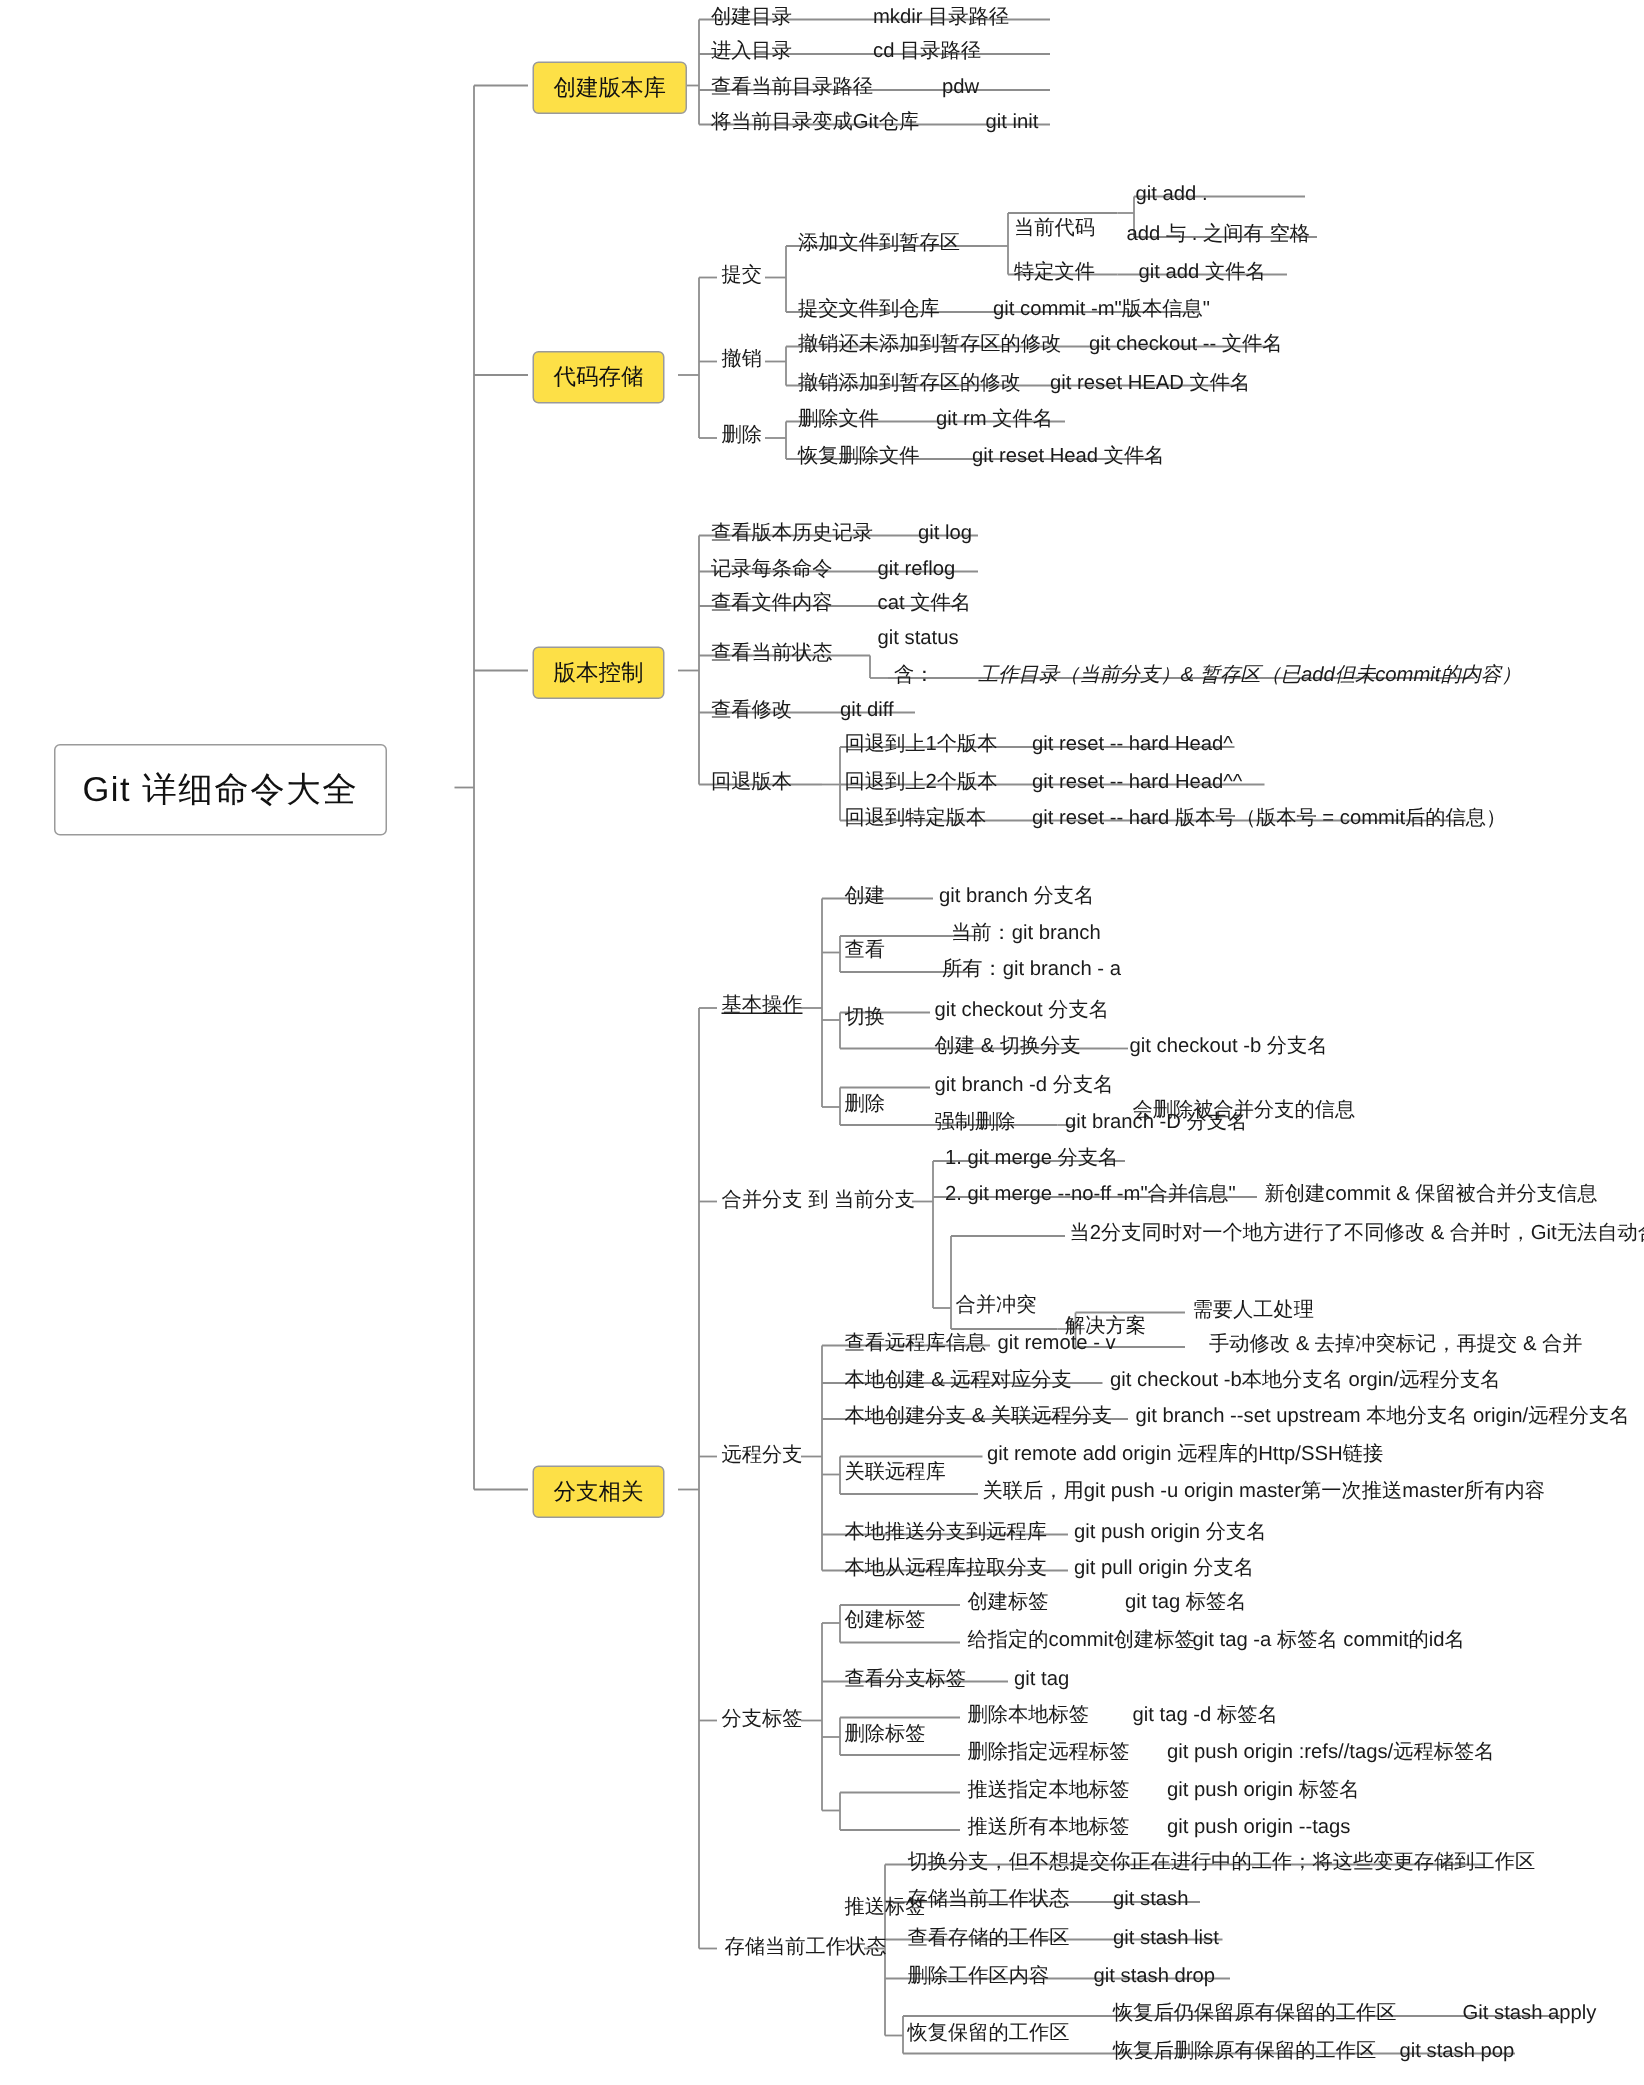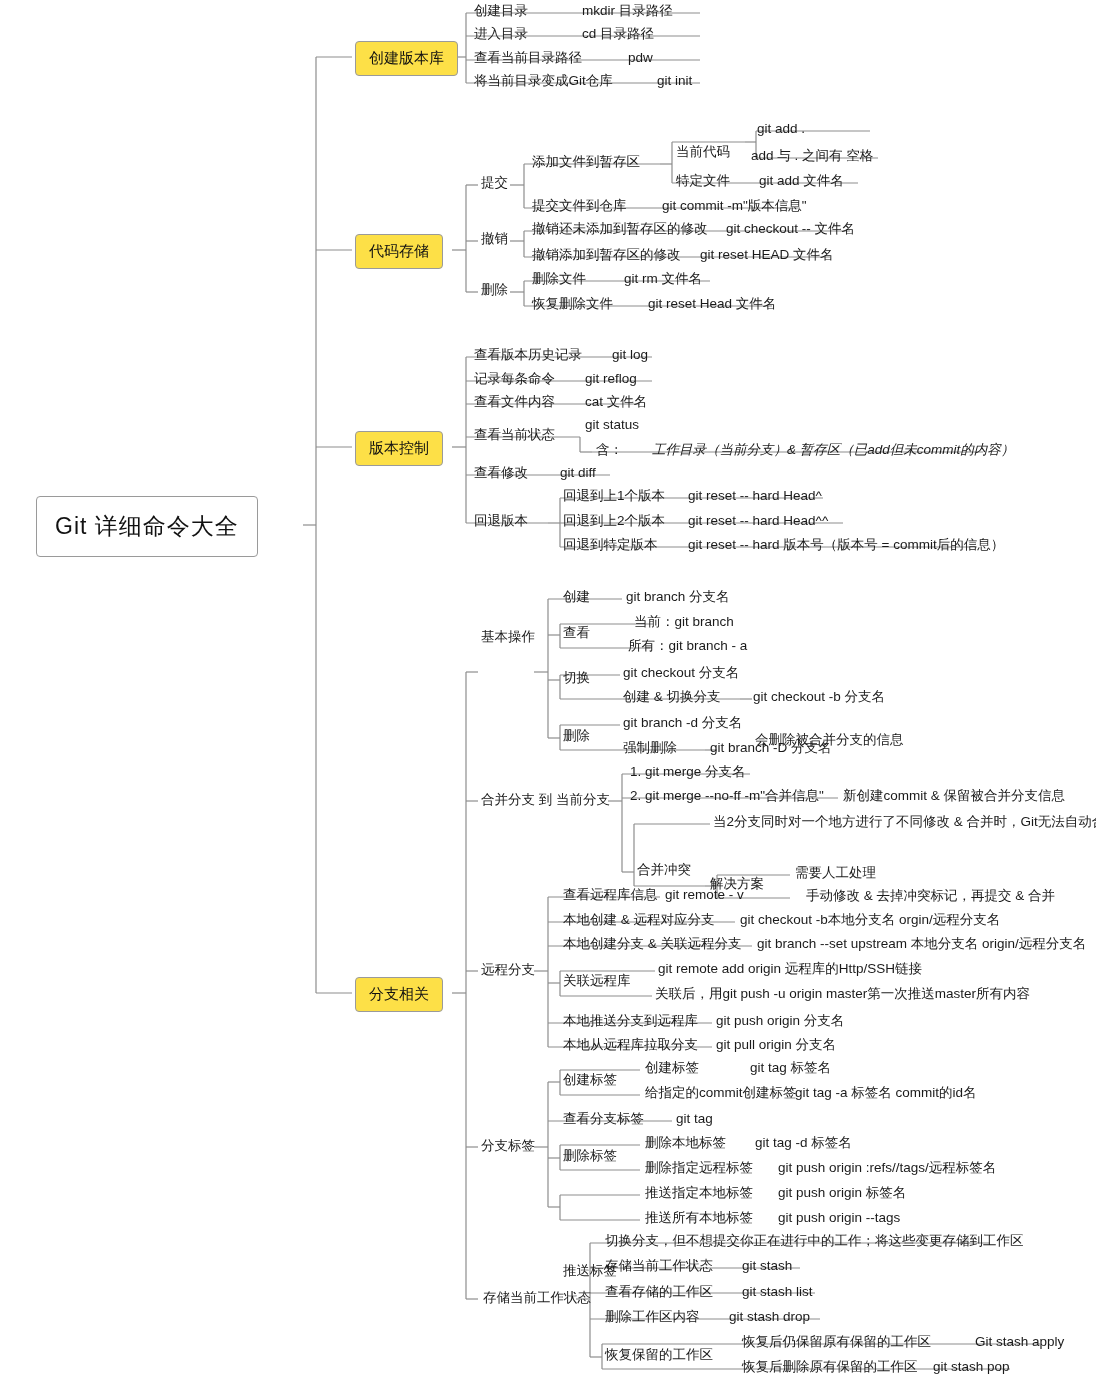--- a/index.html
+++ b/index.html
@@ -230,21 +230,21 @@
   <div class="node txt" style="left:474px;top:466px;">查看修改</div>
   <div class="node txt" style="left:560px;top:466px;">git diff</div>
   <div class="node txt" style="left:474px;top:514px;">回退版本</div>
   <div class="node txt" style="left:563px;top:489px;">回退到上1个版本</div>
   <div class="node txt" style="left:688px;top:489px;">git reset -- hard Head^</div>
   <div class="node txt" style="left:563px;top:514px;">回退到上2个版本</div>
   <div class="node txt" style="left:688px;top:514px;">git reset -- hard Head^^</div>
   <div class="node txt" style="left:563px;top:538px;">回退到特定版本</div>
   <div class="node txt" style="left:688px;top:538px;">git reset -- hard 版本号（版本号 = commit后的信息）</div>
 
-  <div class="node txt" style="left:481px;top:630px;">基本操作</div>
+  <div class="node txt" style="left:481px;top:663px;text-decoration:underline;">基本操作</div>
   <div class="node txt" style="left:563px;top:590px;">创建</div>
   <div class="node txt" style="left:626px;top:590px;">git branch 分支名</div>
   <div class="node txt" style="left:563px;top:626px;">查看</div>
   <div class="node txt" style="left:634px;top:615px;">当前：git branch</div>
   <div class="node txt" style="left:628px;top:639px;">所有：git branch - a</div>
   <div class="node txt" style="left:563px;top:671px;">切换</div>
   <div class="node txt" style="left:623px;top:666px;">git checkout 分支名</div>
   <div class="node txt" style="left:623px;top:690px;">创建 &amp; 切换分支</div>
   <div class="node txt" style="left:753px;top:690px;">git checkout -b 分支名</div>
   <div class="node txt" style="left:563px;top:729px;">删除</div>

